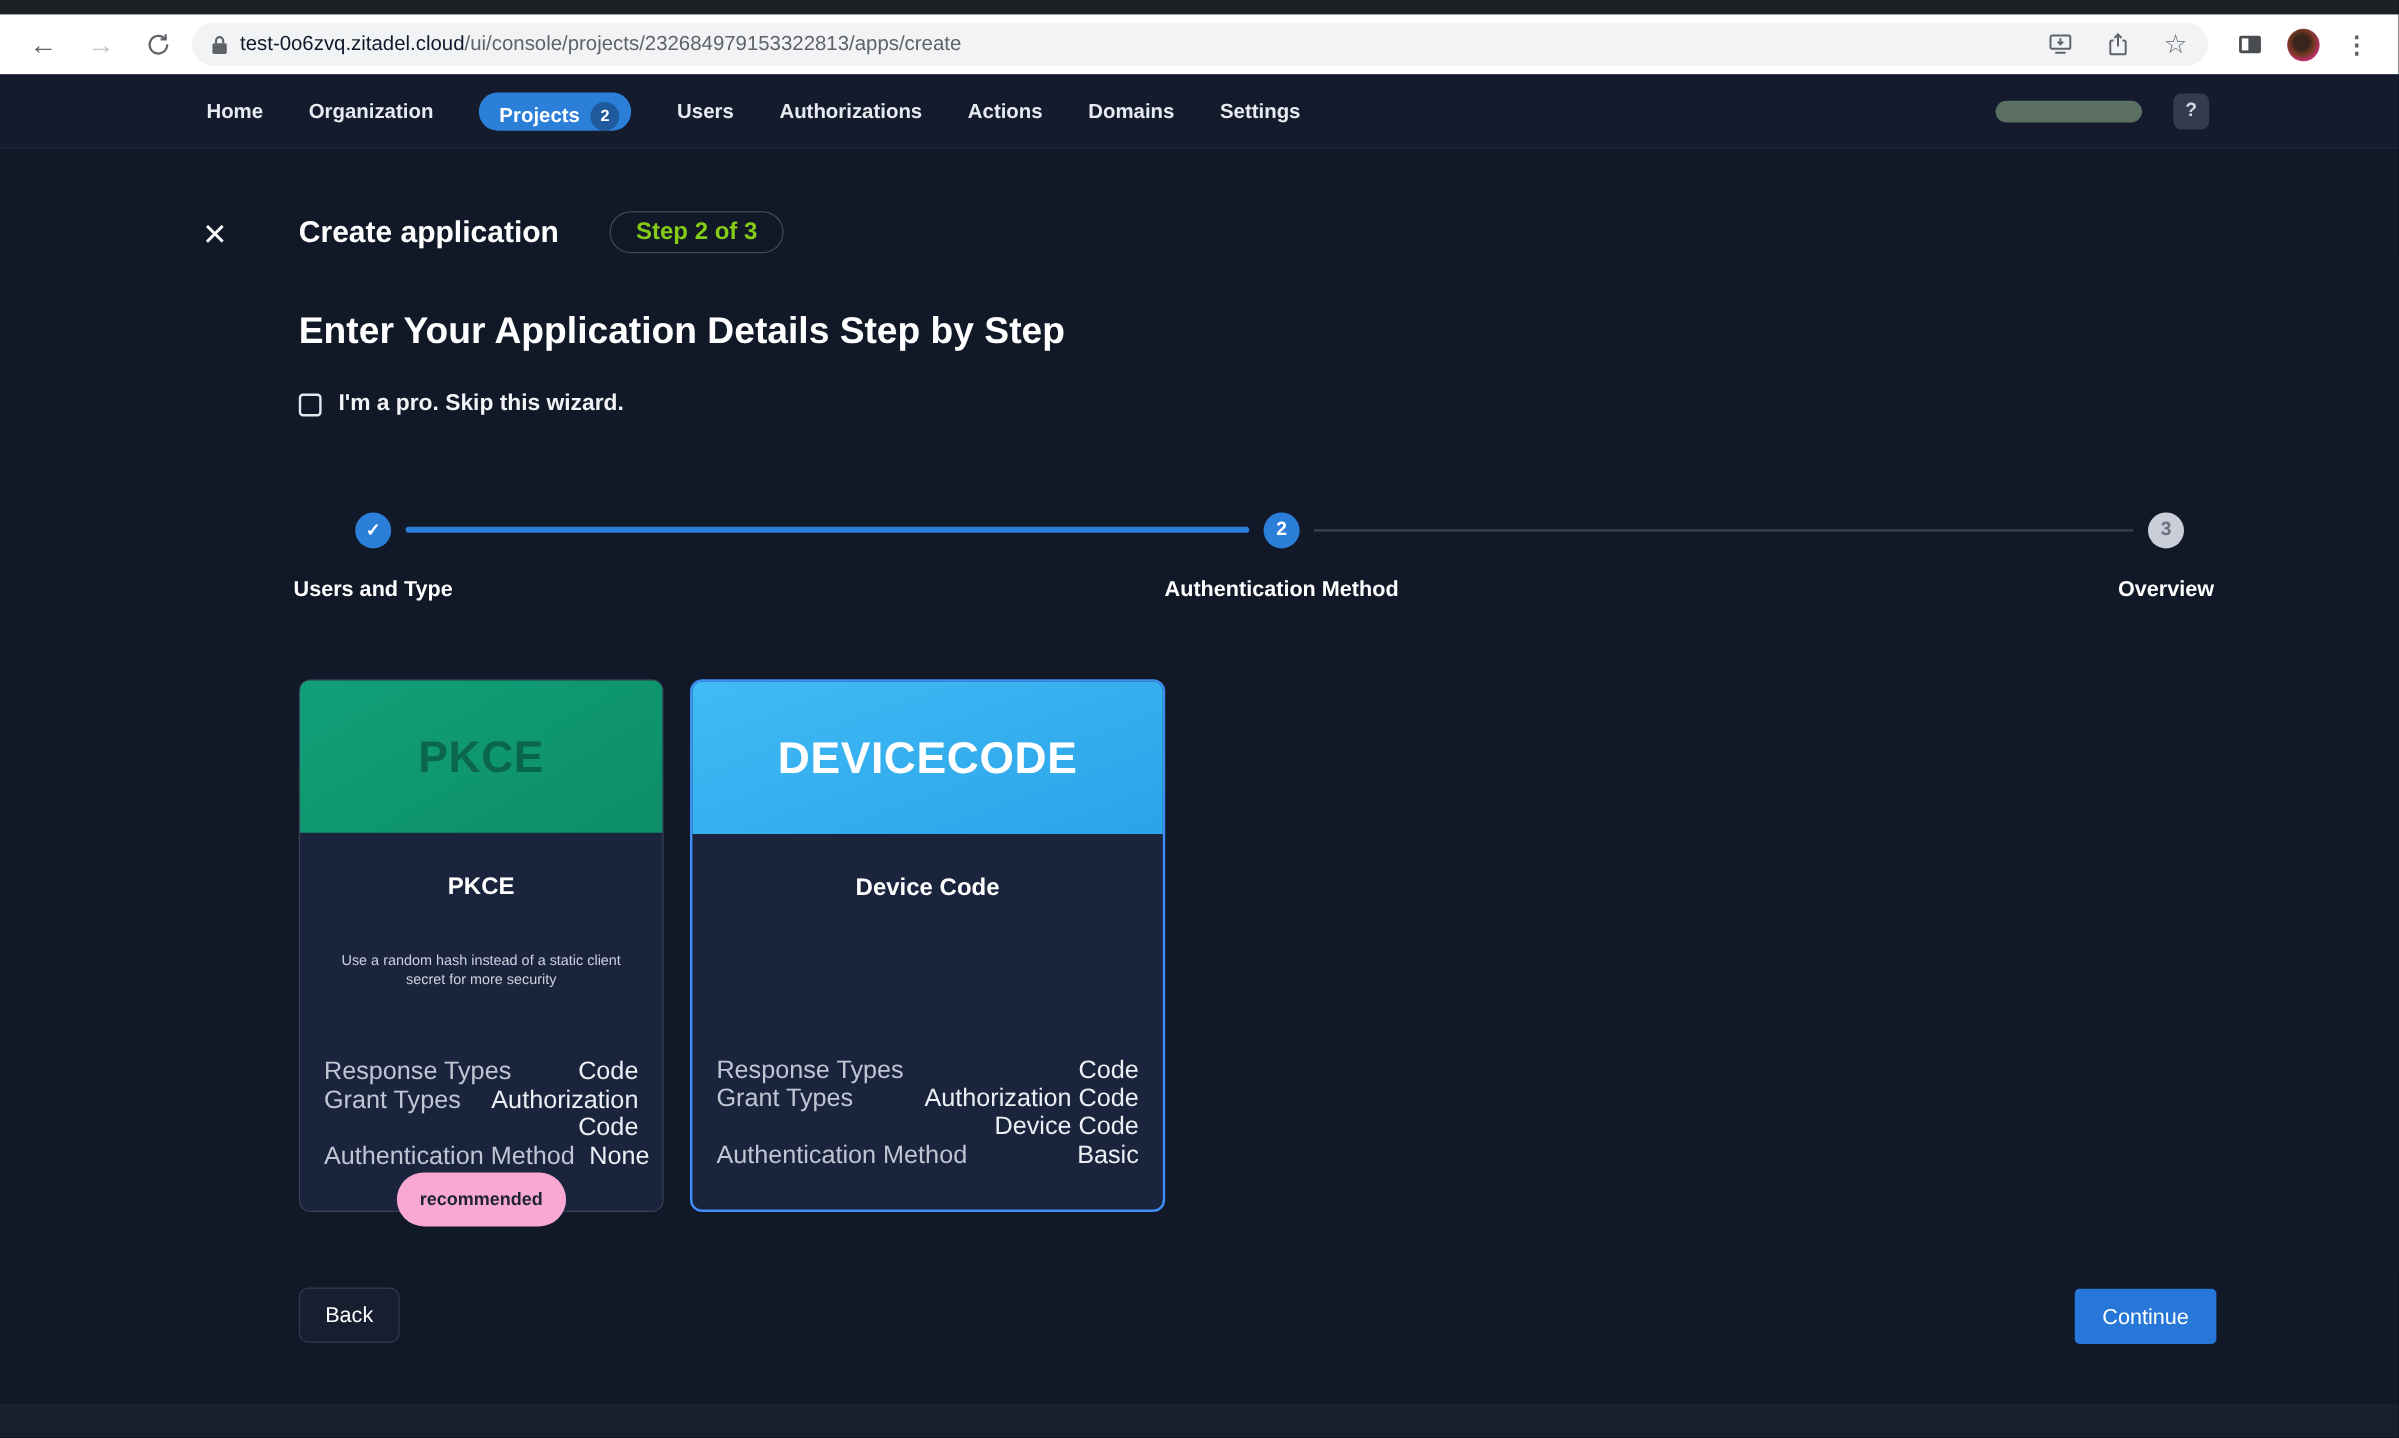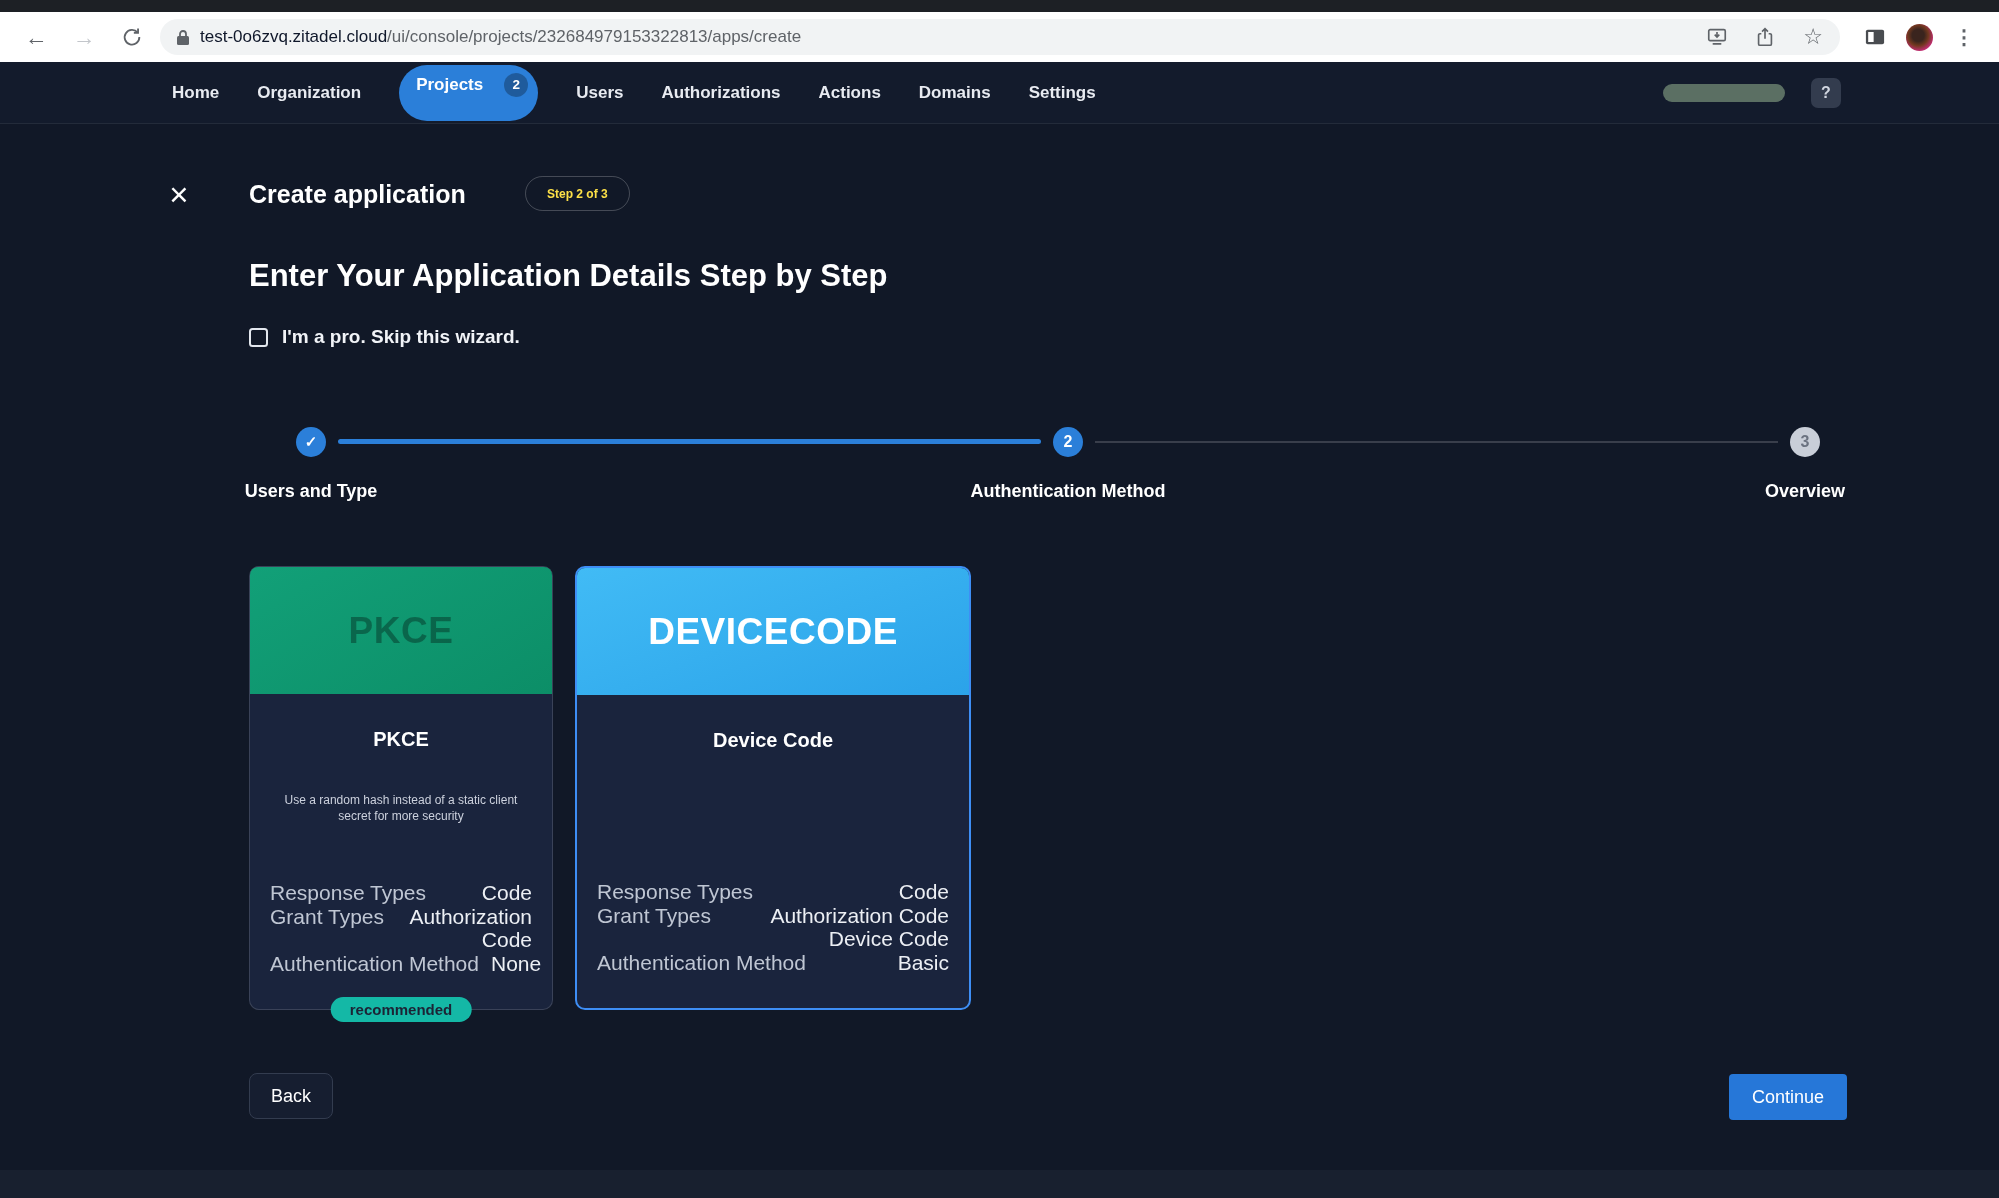--- a/index.html
+++ b/index.html
@@ -22,35 +22,35 @@
   .chrome-right { display:flex; align-items:center; gap:6px; padding-left:8px; }
   .avatar { width:27px; height:27px; border-radius:50%;
             background: radial-gradient(circle at 45% 42%, #3a241e 28%, #71381f 48%, #d92a8b 80%, #ff5fb0 100%);
             margin:0 6px; }
   .kebab { font-size:20px; color:#5f6368; font-weight:bold; letter-spacing:0; }
 
   
   .navbar { height:62px; background:#131b2c; border-bottom:1px solid rgba(255,255,255,0.07);
             display:flex; align-items:center; padding:0 158px 0 172px; gap:38px; color:#e8ebf1; }
   .nav-item { font-size:17px; font-weight:600; cursor:default; white-space:nowrap; }
-  .nav-item.active { background:#2b7fd9; color:#fff; border-radius:999px; padding:8px 10px 24px 17px;
-                     display:flex; align-items:center; gap:21px; }
+  .nav-item.active { background:#2b7fd9; color:#fff; border-radius:999px; padding:8px 10px 0 17px;
+                     display:flex; align-items:center; gap:9px; }
   .nav-badge { width:24px; height:24px; border-radius:50%; background:rgba(0,0,0,0.28);
                display:flex; align-items:center; justify-content:center; font-size:13.5px; font-weight:600; }
   .nav-right { margin-left:auto; display:flex; align-items:center; gap:26px; }
   .skeleton-pill { width:122px; height:18px; border-radius:9px; background:#5b6f63; }
   .help-btn { width:30px; height:30px; border-radius:7px; background:#333c4e; color:#d2d7e1;
               display:flex; align-items:center; justify-content:center; font-size:16px; font-weight:700; }
 
   
   .close-x { position:absolute; left:162px; top:178px; width:34px; height:34px; display:flex;
              align-items:center; justify-content:center; color:#ffffff; font-size:33px; font-weight:400; }
   .wiz-title { position:absolute; left:249px; top:180px; font-size:25px; font-weight:700; color:#fff; }
-  .step-pill { position:absolute; left:525px; top:176px; height:35px; padding:0 21px; border-radius:18px;
-               border:1px solid rgba(255,255,255,0.22); color:#fde047; font-size:12px; font-weight:600;
+  .step-pill { position:absolute; left:508px; top:176px; height:35px; padding:0 21px; border-radius:18px;
+               border:1px solid rgba(255,255,255,0.22); color:#84cc16; font-size:20px; font-weight:600;
                display:flex; align-items:center; }
   .wiz-heading { position:absolute; left:249px; top:258px; font-size:31px; font-weight:700; color:#fff; }
   .skip-row { position:absolute; left:249px; top:326px; display:flex; align-items:center; gap:14px; }
   .checkbox { width:19px; height:19px; border:2px solid #e3e7ee; border-radius:3.5px; background:transparent; }
   .skip-label { font-size:19px; font-weight:600; color:#f1f3f7; }
 
   
   .step-circle { position:absolute; top:427px; width:30px; height:30px; border-radius:50%;
                  display:flex; align-items:center; justify-content:center; font-weight:700; font-size:16px; }
   .step-circle.done, .step-circle.current { background:#2b7fd9; color:#fff; }
@@ -70,22 +70,22 @@
                  justify-content:center; font-size:37px; font-weight:600; letter-spacing:0.5px; }
   .card.pkce .card-banner { background:linear-gradient(150deg,#12a078 0%, #0c8e67 100%); color:rgba(0,0,0,0.32); }
   .card.device .card-banner { background:linear-gradient(160deg,#41bbf5 0%, #2ba3e9 100%); color:#ffffff; }
   .card-body { flex:1; display:flex; flex-direction:column; padding:24px 20px 34px; }
   .card-title { text-align:center; font-size:20px; font-weight:600; color:#fff; margin-top:10px; }
   .card-desc { text-align:center; font-size:12px; line-height:1.33; color:#ccd1dd; margin-top:42px; }
   .card-details { margin-top:auto; display:flex; flex-direction:column; gap:1px; }
   .detail-row { display:flex; justify-content:space-between; gap:12px; font-size:21px; line-height:23px; }
   .detail-label { color:#bfc6d3; white-space:nowrap; }
   .detail-value { color:#eceff4; white-space:pre-wrap; text-align:right; }
-  .rec-badge { position:absolute; bottom:-13px; left:50%; transform:translateX(-50%); background:#14b8a6;
-               color:#1c2335; font-size:15px; font-weight:600; padding:4px 19px; border-radius:999px;
+  .rec-badge { position:absolute; bottom:-13px; left:50%; transform:translateX(-50%); background:#f9a8d4;
+               color:#1c2335; font-size:15px; font-weight:600; padding:14px 19px; border-radius:999px;
                white-space:nowrap; }
 
   
   .back-btn { position:absolute; left:249px; top:1073px; width:84px; height:46px; background:#161e30;
               border:1px solid #333c4f; border-radius:8px; color:#fff; font-size:18px;
               display:flex; align-items:center; justify-content:center; }
   .continue-btn { position:absolute; left:1729px; top:1074px; width:118px; height:46px; background:#2677d8;
                   border-radius:4px; color:#fff; font-size:18px; font-weight:500;
                   display:flex; align-items:center; justify-content:center; }
   .footer-strip { position:absolute; left:0; bottom:0; width:100%; height:28px; background:#18202f; }

